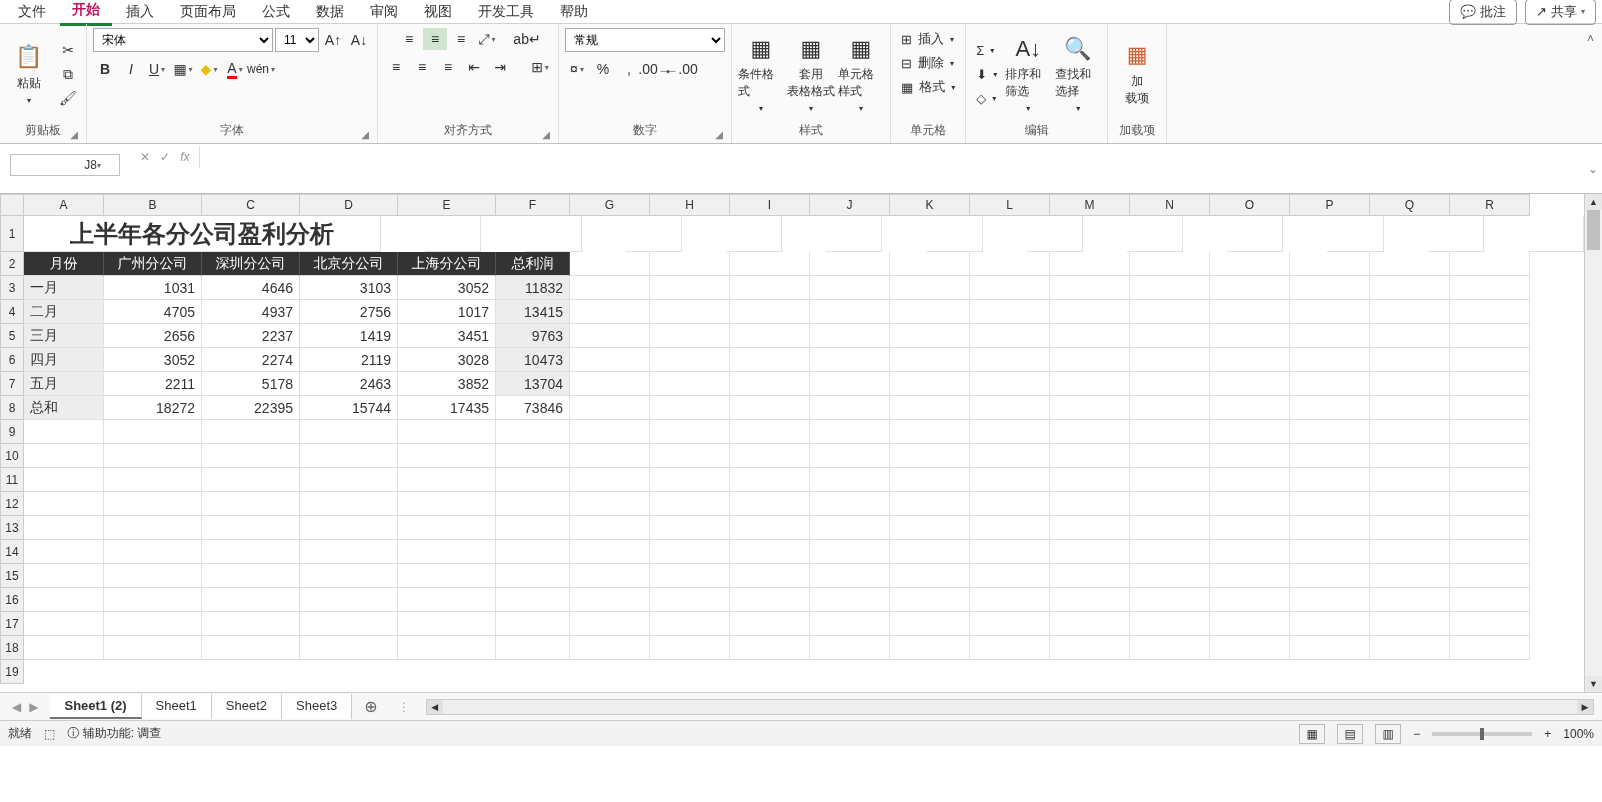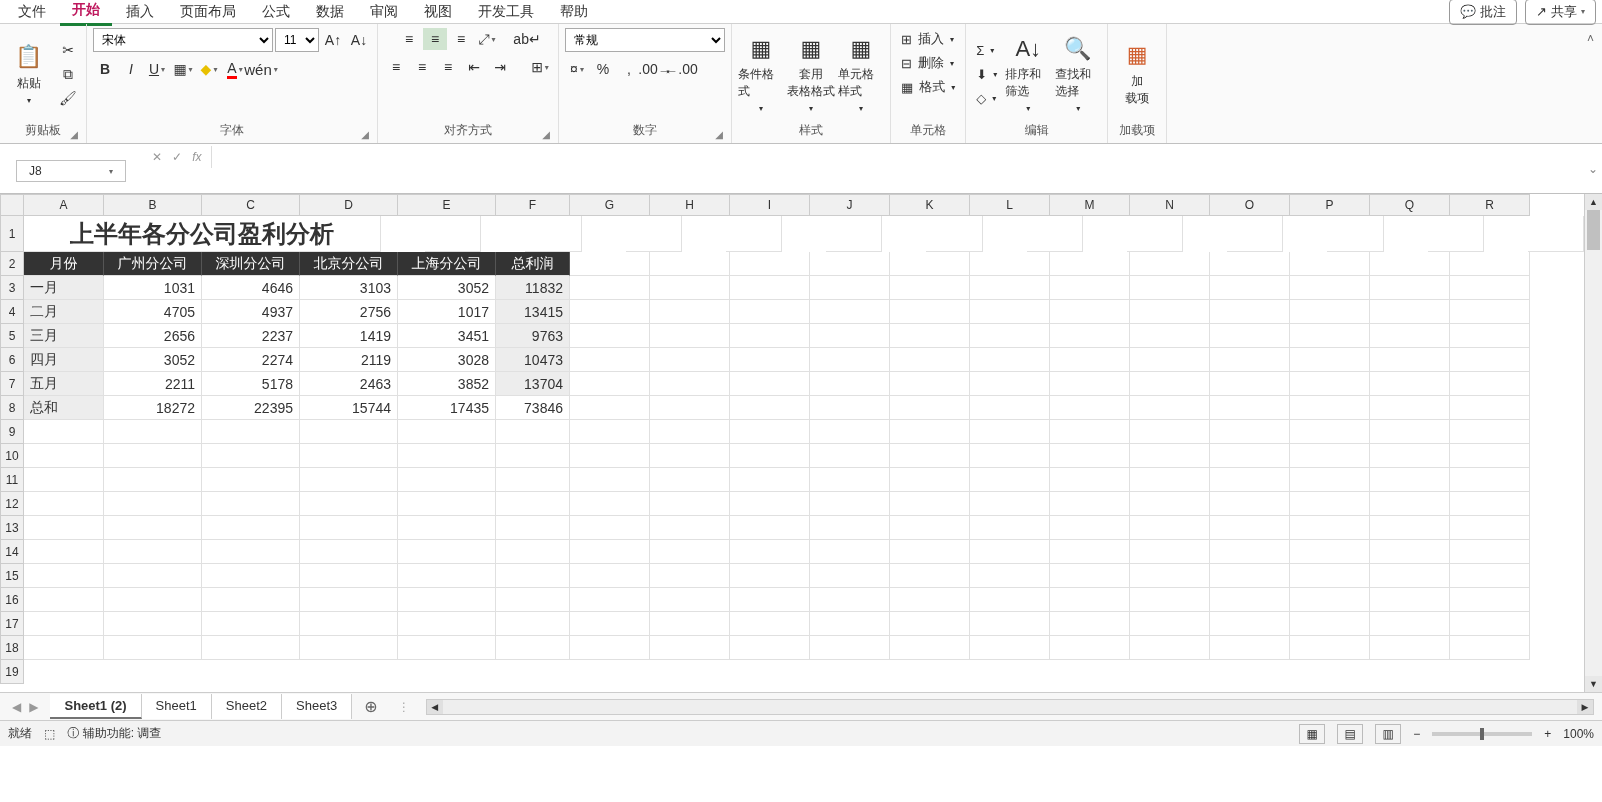--- a/index.html
+++ b/index.html
@@ -26,21 +26,21 @@
 .drop::after { content: "▾"; font-size: 8px; margin-left: 2px; color: #666; }
 select.combo { height: 24px; border: 1px solid #aaa; background: #fff; font-size: 12px; padding: 0 4px; }
 .fontname { width: 180px; }
 .fontsize { width: 44px; }
 .numfmt { width: 160px; }
 .menuitem { display: flex; align-items: center; gap: 6px; height: 22px; padding: 0 4px; font-size: 13px; }
 .collapse { margin-left: auto; padding: 8px; color: #666; cursor: pointer; }
 
 
 .fxarea { display: flex; align-items: stretch; height: 50px; border-bottom: 1px solid #c0c0c0; }
-.namebox { width: 110px; border: 1px solid #c0c0c0; margin: 16px; display: flex; align-items: center; padding: 0 12px; justify-content: space-between; background: #fff; height: 22px; align-self: flex-start; }
+.namebox { width: 110px; border: 1px solid #c0c0c0; margin: 10px; display: flex; align-items: center; padding: 0 18px; justify-content: flex-end; background: #fff; height: 22px; align-self: flex-start; }
 .fxbtns { display: flex; align-items: center; gap: 10px; padding: 0 10px; border-right: 1px solid #ddd; height: 22px; align-self: flex-start; margin-top: 2px; color: #999; }
 .fxinput { flex: 1; border: none; padding: 4px 8px; font-size: 13px; }
 .fxexpand { width: 18px; display: flex; align-items: center; justify-content: center; color: #888; }
 
 
 .gridwrap { display: flex; height: 498px; }
 .rowhdrs { width: 24px; }
 .corner { width: 24px; height: 22px; background: #f0f0f0; border: 1px solid #ccc; }
 .rowhdr { height: 24px; background: #f0f0f0; border: 1px solid #ccc; border-top: none; display: flex; align-items: center; justify-content: center; font-size: 12px; }
 .cols-and-cells { flex: 1; overflow: hidden; position: relative; }
@@ -148,21 +148,21 @@
         <div class="smbtn drop">
             <span>▦</span>
           </div>
         <div class="smbtn drop">
             <span style="color:#e8c000">◆</span>
           </div>
         <div class="smbtn drop">
             <span style="border-bottom:3px solid red">A</span>
           </div>
         <div class="smbtn drop">
-            <span style="font-size:15px">wén</span>
+            <span style="font-size:12px">wén</span>
           </div>
       </div>
     </div>
     <div class="group-label"><span>字体</span><span class="group-dialog">◢</span></div>
   </div>
 
   <div class="group">
     <div class="group-body col" style="gap:6px">
       <div class="row">
         <div class="smbtn">≡</div>

